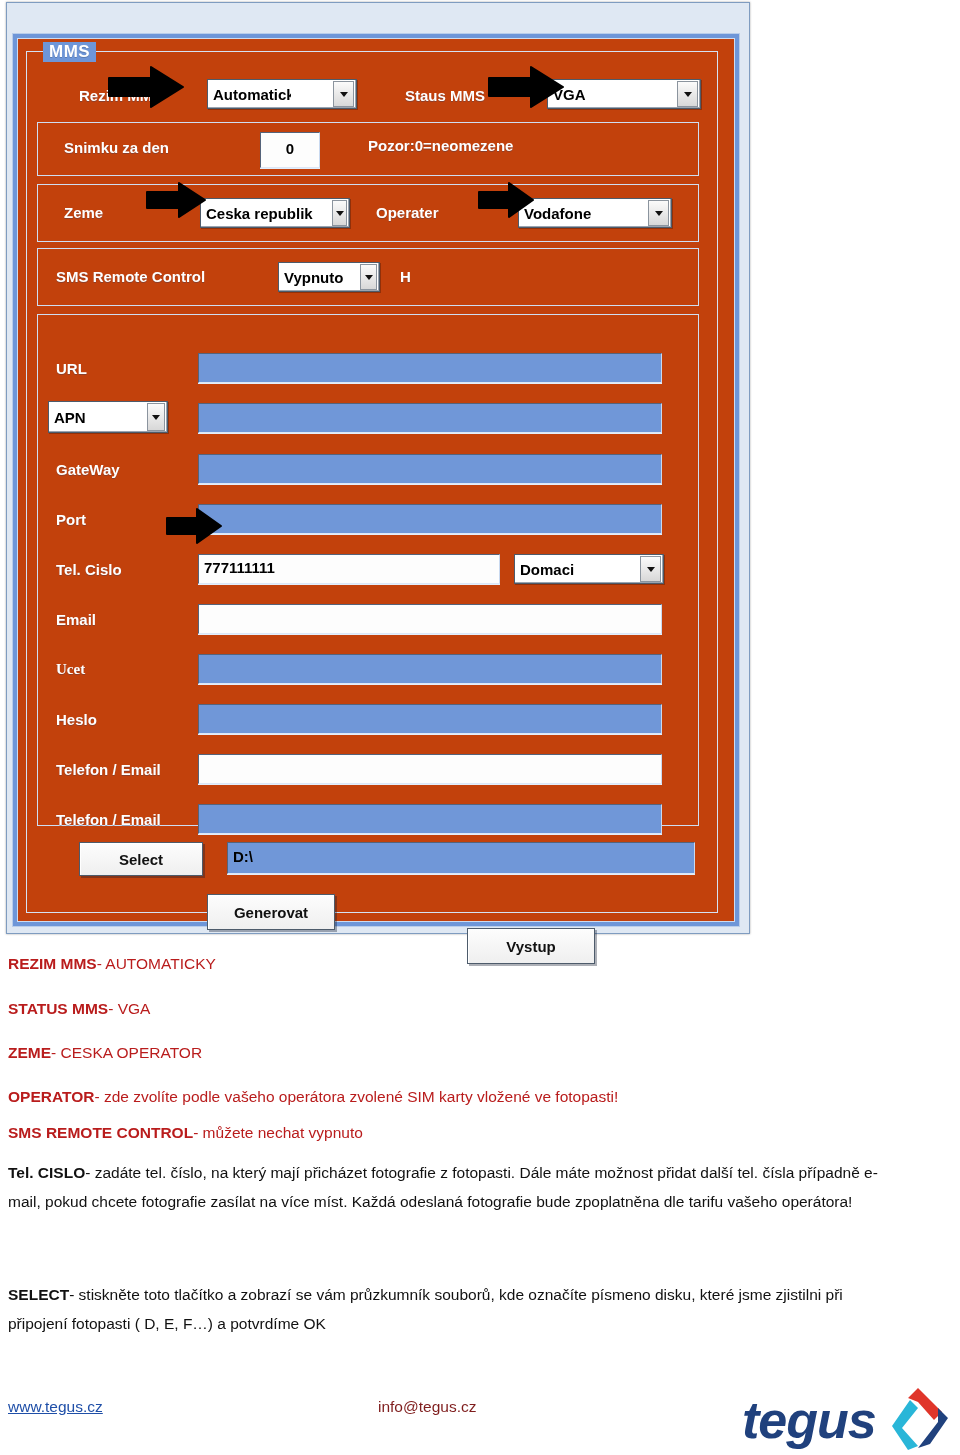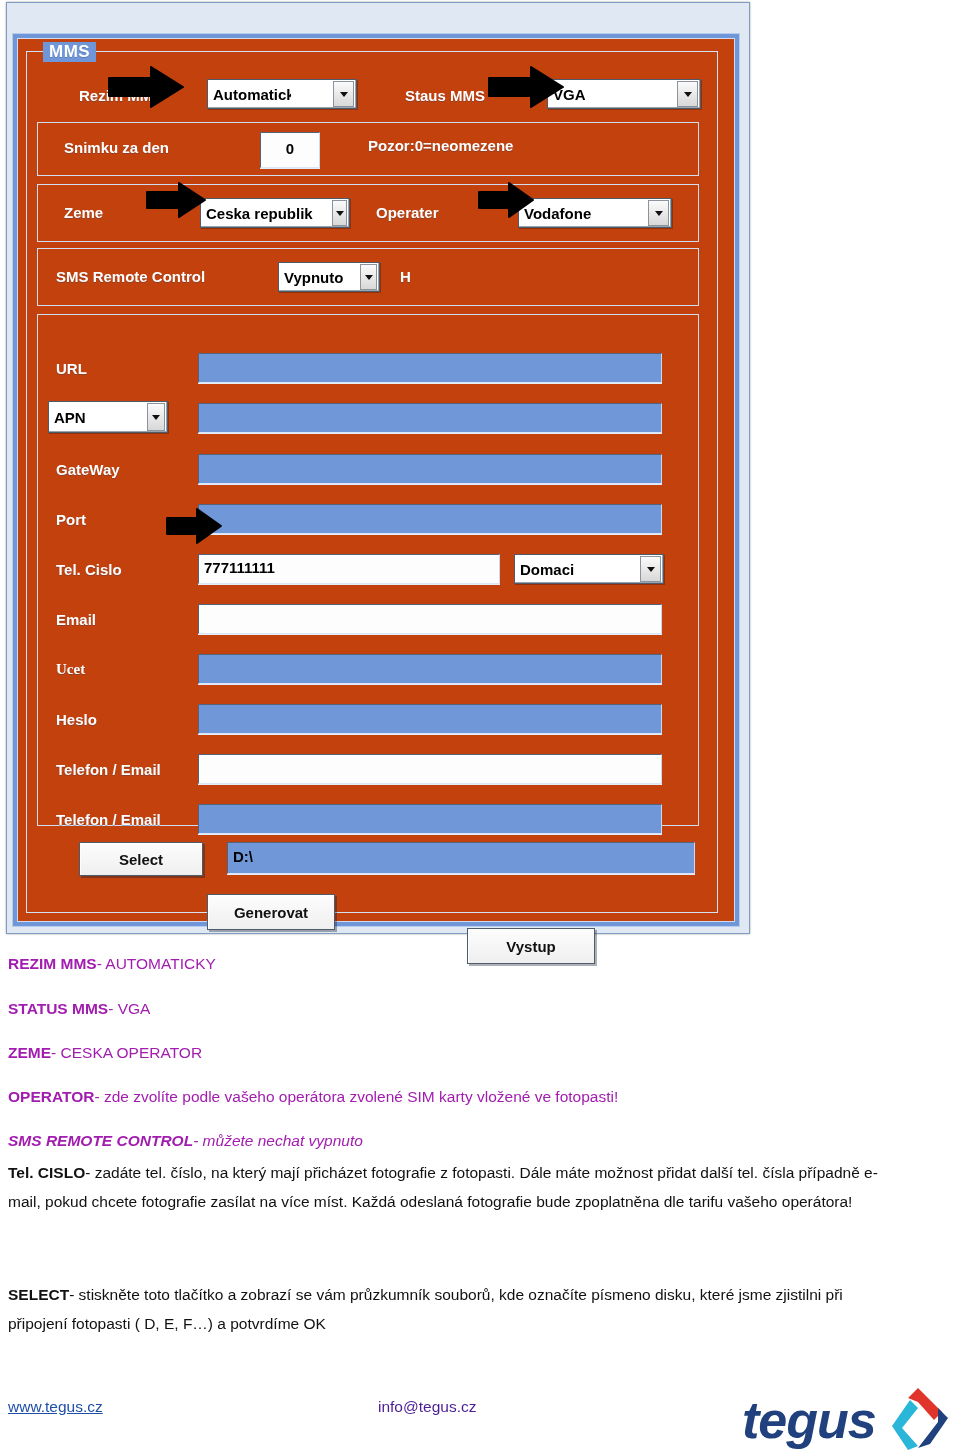--- a/index.html
+++ b/index.html
@@ -113,36 +113,36 @@
   
   .arrow{position:absolute;}
   .arrow svg{display:block;}
 
   
   #doc{
     position:absolute;left:0;top:940px;width:960px;
     font-family:"Liberation Sans",sans-serif;
   }
   .line{
-    position:absolute;left:8px;font-size:15.5px;color:#a21caf;white-space:nowrap;
+    position:absolute;left:8px;font-size:15.5px;color:#b91c1c;white-space:nowrap;
   }
   .line b{font-weight:bold;}
   .para{
     position:absolute;left:8px;width:890px;font-size:15.5px;color:#111;
     line-height:29px;
   }
   .para b{font-weight:bold;}
 
   
   #footer-link{
     position:absolute;left:8px;top:1398px;font-size:15.5px;color:#1f4fa8;
     text-decoration:underline;
   }
   #footer-mail{
-    position:absolute;left:378px;top:1398px;font-size:15.5px;color:#4c1d95;
+    position:absolute;left:378px;top:1398px;font-size:15.5px;color:#7f1d1d;
   }
   #logo{position:absolute;left:742px;top:1386px;width:212px;height:66px;}
 </style>
 </head>
 <body>
 
 <div id="app-window">
 
 
   <div id="client">
@@ -310,21 +310,21 @@
   </div>
 
   <div class="line" style="top:104px;">
     <b>ZEME</b><span>- CESKA OPERATOR</span>
   </div>
 
   <div class="line" style="top:148px;">
     <b>OPERATOR</b><span>- zde zvolíte podle vašeho operátora zvolené SIM karty vložené ve fotopasti!</span>
   </div>
 
-  <div class="line" style="top:192px;font-style:italic;">
+  <div class="line" style="top:184px;">
     <b>SMS REMOTE CONTROL</b><span>- můžete nechat vypnuto</span>
   </div>
 
   <div class="para" style="top:218px;">
     <b>Tel. CISLO</b><span>- zadáte tel. číslo, na který mají přicházet fotografie z fotopasti. Dále máte možnost přidat další tel. čísla případně e-mail, pokud chcete fotografie zasílat na více míst. Každá odeslaná fotografie bude zpoplatněna dle tarifu vašeho operátora!</span>
   </div>
 
   <div class="para" style="top:340px;">
     <b>SELECT</b><span>- stiskněte toto tlačítko a zobrazí se vám průzkumník souborů, kde označíte písmeno disku, které jsme zjistilni při připojení fotopasti ( D, E, F…) a potvrdíme OK</span>
   </div>

